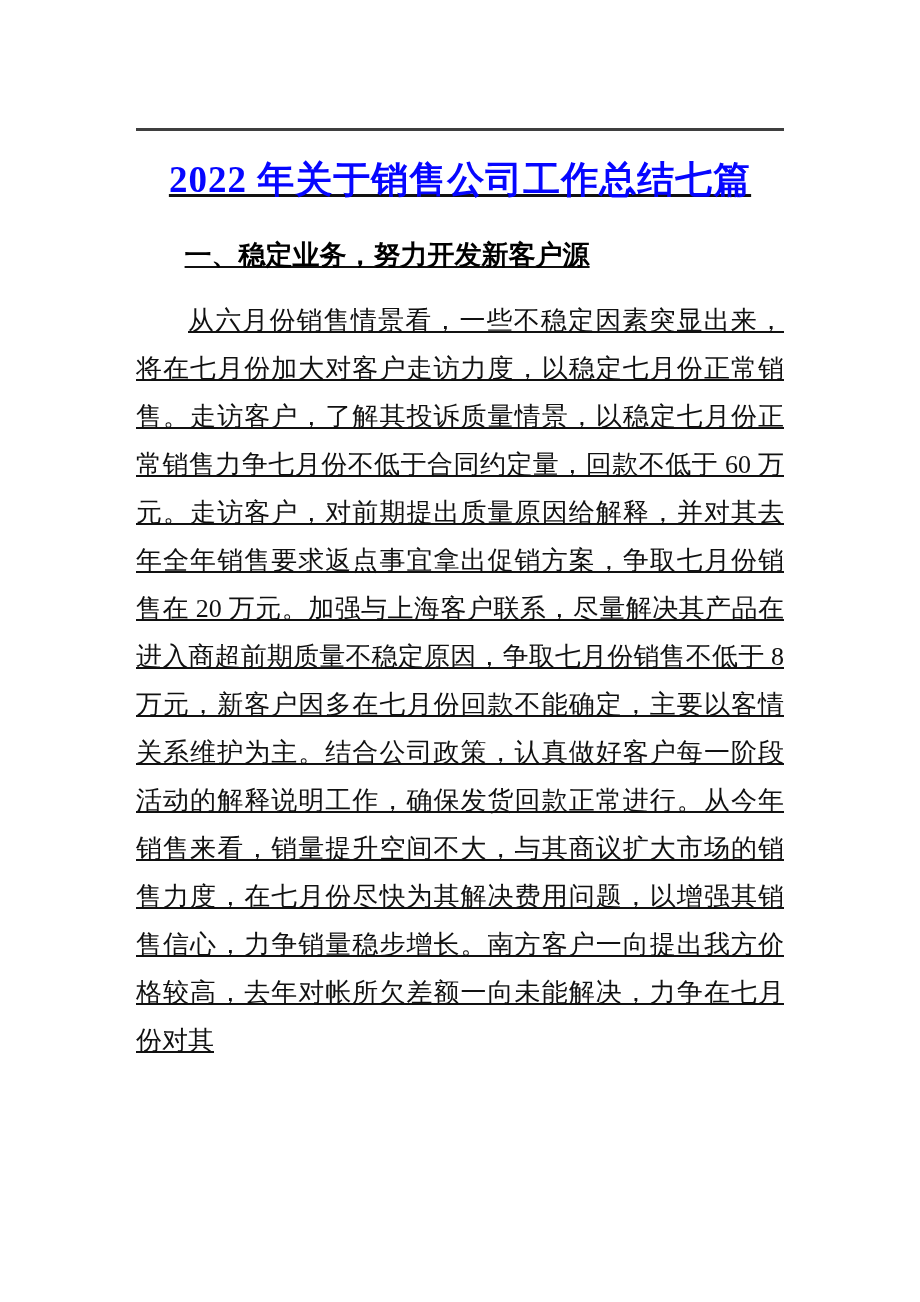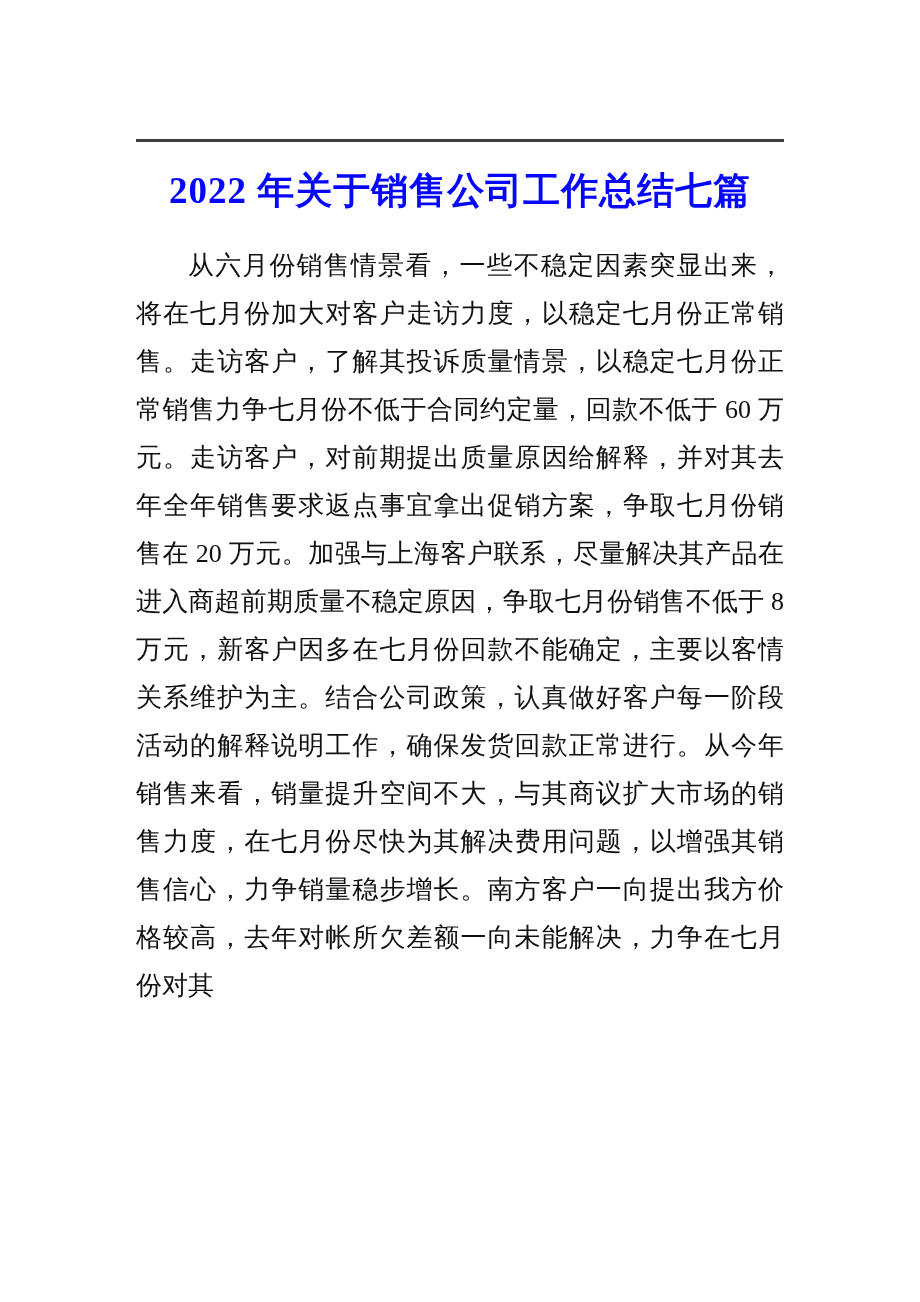--- a/index.html
+++ b/index.html
@@ -12,21 +12,22 @@
     position: relative;
     width: 920px;
     height: 1302px;
     background: #ffffff;
     overflow: hidden;
     font-family: "Liberation Serif", "DejaVu Serif", serif;
     color: #111111;
   }
 
   .content {
-    padding: 11px 136px;
+    padding: 0 136px;
+    text-decoration: underline;
   }
 
   .top-rule {
     margin-top: 128px;
     height: 0;
     border-top: 3px solid #3f3f3f;
   }
 
   .doc-title {
     margin-top: 24px;
@@ -86,17 +87,18 @@
 
 <div class="page">
   <div class="content">
 
     <div class="top-rule"></div>
 
     <h1 class="doc-title">2022 年关于销售公司工作总结七篇</h1>
 
 
     <div class="doc-body">
+        <p class="sub-heading">一、稳定业务，努力开发新客户源</p>
         <p class="body-para">从六月份销售情景看，一些不稳定因素突显出来，将在七月份加大对客户走访力度，以稳定七月份正常销售。走访客户，了解其投诉质量情景，以稳定七月份正常销售力争七月份不低于合同约定量，回款不低于 60 万元。走访客户，对前期提出质量原因给解释，并对其去年全年销售要求返点事宜拿出促销方案，争取七月份销售在 20 万元。加强与上海客户联系，尽量解决其产品在进入商超前期质量不稳定原因，争取七月份销售不低于 8 万元，新客户因多在七月份回款不能确定，主要以客情关系维护为主。结合公司政策，认真做好客户每一阶段活动的解释说明工作，确保发货回款正常进行。从今年销售来看，销量提升空间不大，与其商议扩大市场的销售力度，在七月份尽快为其解决费用问题，以增强其销售信心，力争销量稳步增长。南方客户一向提出我方价格较高，去年对帐所欠差额一向未能解决，力争在七月份对其</p>
       </div>
 
   </div>
 </div>
 
 </body></html>

